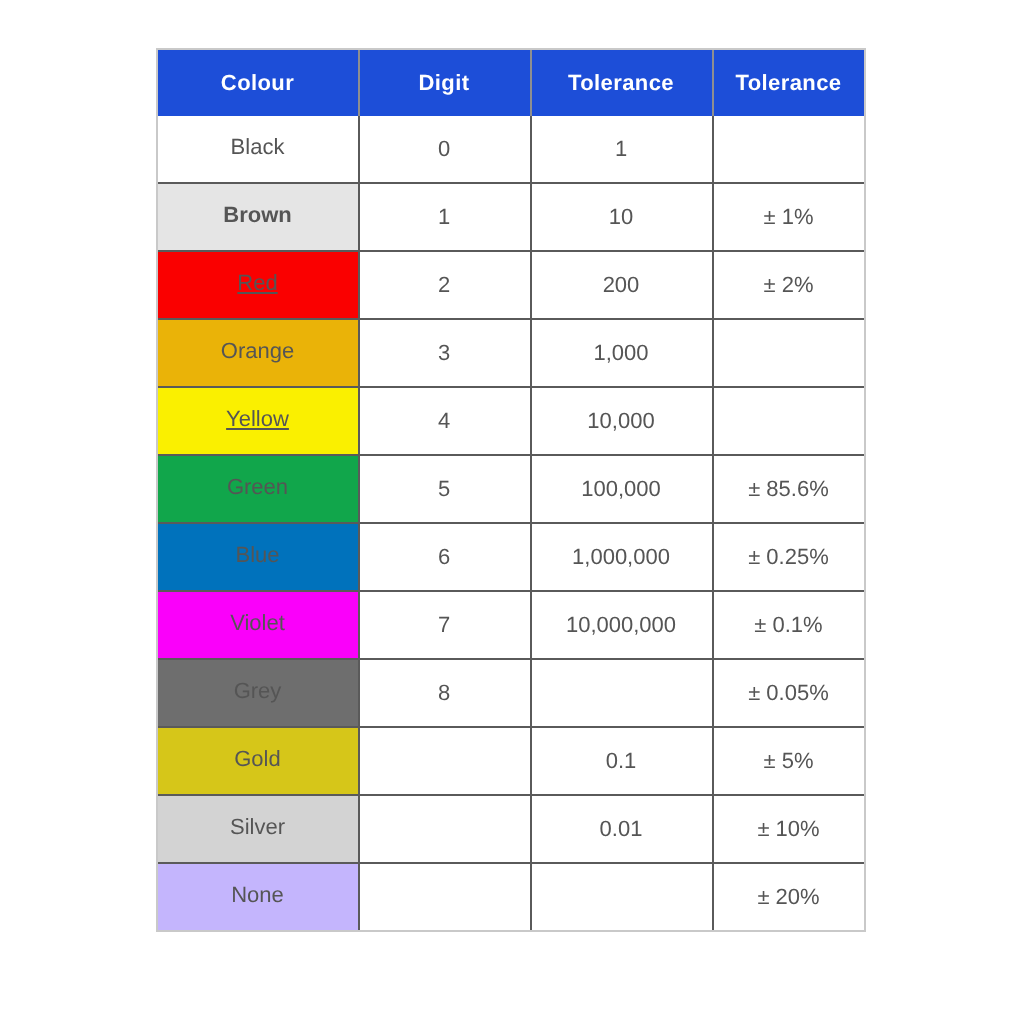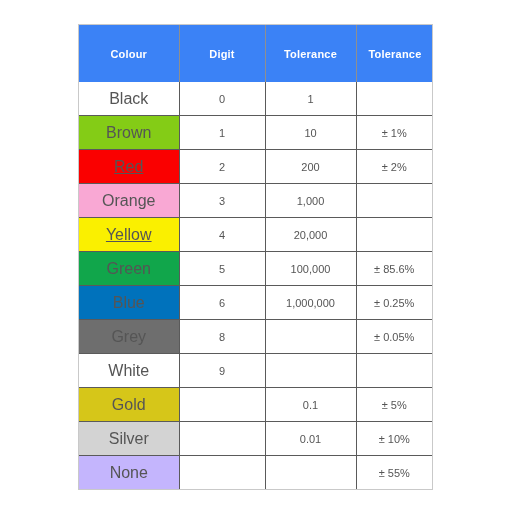--- a/index.html
+++ b/index.html
@@ -29,26 +29,26 @@
     table-layout: fixed;
     background: #ffffff;
     box-shadow: 0 0 0 1px #c9c9c9;
   }
   #resistor-table col.c-colour { width: 100px; }
   #resistor-table col.c-digit { width: 86px; }
   #resistor-table col.c-mult { width: 91px; }
   #resistor-table col.c-tol { width: 76px; }
 
   #resistor-table thead th {
-    background: #3b82f6;
+    background: #1d4ed8;
     color: #ffffff;
     font-size: 11px;
     font-weight: bold;
     height: 33px;
-    padding: 12px;
+    padding: 0;
     text-align: center;
     vertical-align: middle;
     border-right: 1px solid #8f8f8f;
     letter-spacing: 0.2px;
   }
   #resistor-table thead th:last-child {
     border-right: none;
     margin-left: 15px;
   }
 
@@ -78,21 +78,21 @@
   .swatch-cell {
     position: relative;
   }
   .swatch-label {
     display: block;
     width: 100%;
     height: 33px;
     line-height: 33px;
     text-align: center;
     color: #555555;
-    font-size: 16px;
+    font-size: 11px;
   }
 </style>
 </head>
 <body>
 
 <div id="page">
   <table id="resistor-table">
     <colgroup>
       <col class="c-colour">
       <col class="c-digit">
@@ -110,84 +110,84 @@
     <tbody id="table-body">
         <tr>
           <td class="swatch-cell" style="background: rgb(255, 255, 255);">
             <span class="swatch-label">Black</span>
           </td>
           <td>0</td>
           <td>1</td>
           <td></td>
         </tr>
         <tr>
-          <td class="swatch-cell" style="background: #84cc16;">
+          <td class="swatch-cell" style="background: #e5e5e5; font-weight: bold;">
             <span class="swatch-label">Brown</span>
           </td>
           <td>1</td>
           <td>10</td>
           <td>± 1%</td>
         </tr>
         <tr>
           <td class="swatch-cell" style="background: rgb(250, 0, 0); text-decoration: underline;">
             <span class="swatch-label">Red</span>
           </td>
           <td>2</td>
           <td>200</td>
           <td>± 2%</td>
         </tr>
         <tr>
-          <td class="swatch-cell" style="background: #f9a8d4;">
+          <td class="swatch-cell" style="background: #eab308;">
             <span class="swatch-label">Orange</span>
           </td>
           <td>3</td>
           <td>1,000</td>
           <td></td>
         </tr>
         <tr>
           <td class="swatch-cell" style="background: rgb(250, 240, 0); text-decoration: underline;">
             <span class="swatch-label">Yellow</span>
           </td>
           <td>4</td>
-          <td>20,000</td>
+          <td>10,000</td>
           <td></td>
         </tr>
         <tr>
           <td class="swatch-cell" style="background: rgb(17, 166, 75);">
             <span class="swatch-label">Green</span>
           </td>
           <td>5</td>
           <td>100,000</td>
           <td>± 85.6%</td>
         </tr>
         <tr>
           <td class="swatch-cell" style="background: rgb(0, 114, 188);">
             <span class="swatch-label">Blue</span>
           </td>
           <td>6</td>
           <td>1,000,000</td>
           <td>± 0.25%</td>
         </tr>
         <tr>
+          <td class="swatch-cell" style="background: rgb(250, 0, 250);">
+            <span class="swatch-label">Violet</span>
+          </td>
+          <td>7</td>
+          <td>10,000,000</td>
+          <td>± 0.1%</td>
+        </tr>
+        <tr>
           <td class="swatch-cell" style="background: rgb(110, 110, 110);">
             <span class="swatch-label">Grey</span>
           </td>
           <td>8</td>
           <td></td>
           <td>± 0.05%</td>
         </tr>
         <tr>
-          <td class="swatch-cell" style="background: rgb(255, 255, 255);">
-            <span class="swatch-label">White</span>
-          </td>
-          <td>9</td>
-          <td></td>
-          <td></td>
-        </tr>
-        <tr>
           <td class="swatch-cell" style="background: rgb(214, 198, 25); margin-top: 28px;">
             <span class="swatch-label">Gold</span>
           </td>
           <td></td>
           <td>0.1</td>
           <td>± 5%</td>
         </tr>
         <tr>
           <td class="swatch-cell" style="background: rgb(211, 211, 211);">
             <span class="swatch-label">Silver</span>
@@ -195,17 +195,17 @@
           <td></td>
           <td>0.01</td>
           <td>± 10%</td>
         </tr>
         <tr>
           <td class="swatch-cell" style="background: #c4b5fd;">
             <span class="swatch-label">None</span>
           </td>
           <td></td>
           <td></td>
-          <td>± 55%</td>
+          <td>± 20%</td>
         </tr>
       </tbody>
   </table>
 </div>
 
 </body></html>

